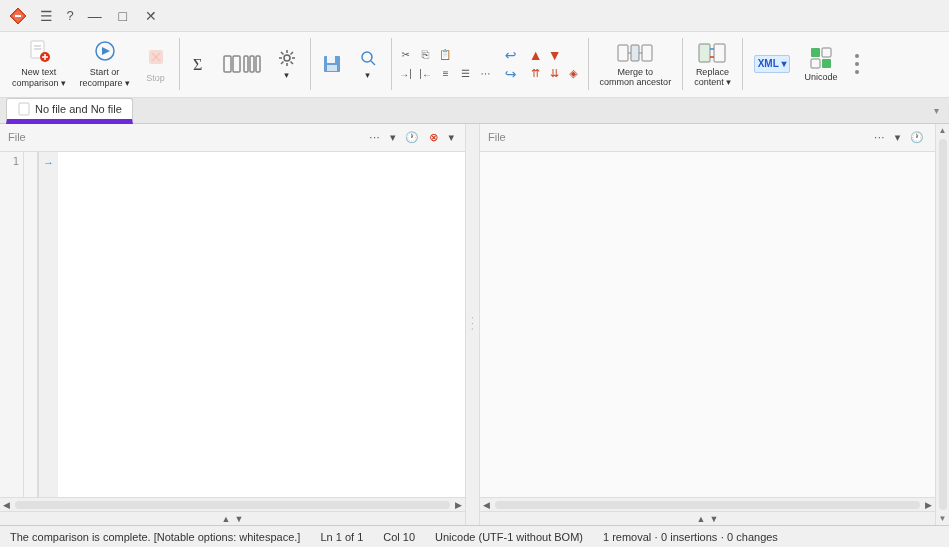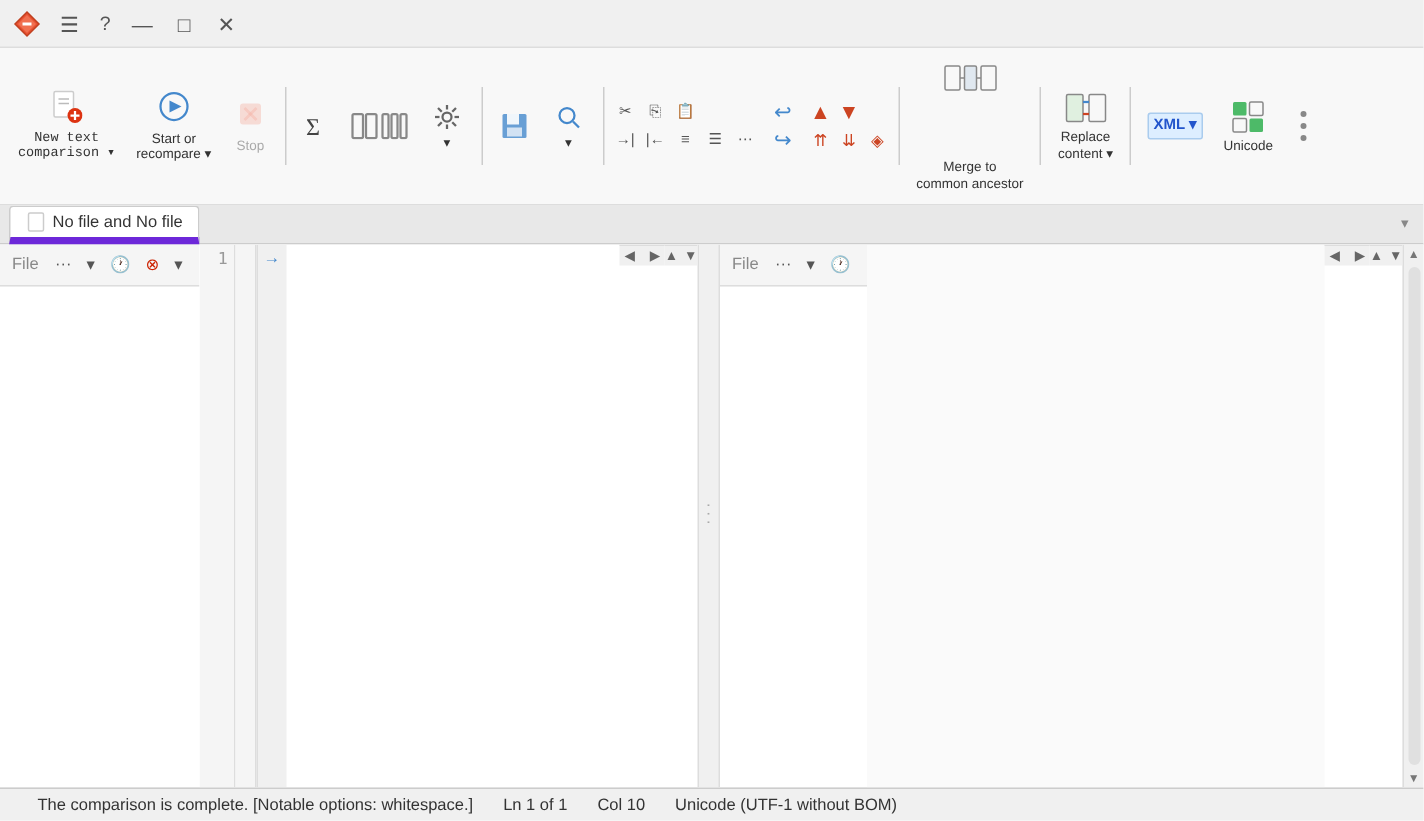--- a/index.html
+++ b/index.html
@@ -73,21 +73,21 @@
       background: #fff;
     }
     .split-container {
       flex: 1;
       display: flex;
       overflow: hidden;
       position: relative;
     }
     .pane {
       display: flex;
-      flex-direction: row;
+      flex-direction: column;
       overflow: hidden;
       position: relative;
     }
     .pane-left { flex: 0 0 466px; border-right: 1px solid #ddd; }
     .pane-divider {
       width: 14px;
       background: #f0f0f0;
       display: flex; align-items: center; justify-content: center;
       font-size: 14px; color: #aaa; cursor: col-resize;
       flex-shrink: 0;
@@ -119,21 +119,21 @@
     .pane-nav-bar {
       height: 14px; background: #f0f0f0; border-top: 1px solid #ddd;
       display: flex; align-items: center; justify-content: center;
       gap: 4px; font-size: 9px;
     }
     .nav-arrow { font-size: 9px; color: #666; cursor: pointer; }
 
     
     .status-bar {
       height: 22px; background: #f0f0f0; border-top: 1px solid #ccc;
-      display: flex; align-items: center; padding: 0 25px;
+      display: flex; align-items: center; padding: 0 10px;
       font-size: 11px; color: #333; gap: 20px;
     }
 
     
     .icon-new { color: #cc2200; }
     .icon-start { color: #2255cc; }
     .icon-stop { color: #cc2200; }
     .small-btn {
       width: 18px; height: 18px; display: flex; align-items: center; justify-content: center;
       cursor: pointer; border-radius: 2px; font-size: 10px; color: #555;
@@ -171,21 +171,21 @@
     <div class="icon icon-new">
       <svg width="22" height="22" viewBox="0 0 22 22">
         <rect x="3" y="1" width="13" height="17" rx="1" fill="white" stroke="#ccc" stroke-width="1"></rect>
         <line x1="6" y1="6" x2="13" y2="6" stroke="#bbb" stroke-width="1"></line>
         <line x1="6" y1="9" x2="13" y2="9" stroke="#bbb" stroke-width="1"></line>
         <circle cx="17" cy="17" r="5" fill="#dd3311"></circle>
         <line x1="14" y1="17" x2="20" y2="17" stroke="white" stroke-width="1.5"></line>
         <line x1="17" y1="14" x2="17" y2="20" stroke="white" stroke-width="1.5"></line>
       </svg>
     </div>
-    <div style="font-size:9px;text-align:center;line-height:1.2;font-family:Liberation Mono, monospace;">New text<br>comparison ▾</div>
+    <div style="font-size:9px;text-align:center;line-height:1.2;">New text<br>comparison ▾</div>
   </div>
 
   <div class="toolbar-btn">
     <div class="icon icon-start">
       <svg width="22" height="22" viewBox="0 0 22 22">
         <circle cx="11" cy="11" r="9" fill="none" stroke="#4488cc" stroke-width="1.5"></circle>
         <path d="M8 7 L16 11 L8 15 Z" fill="#4488cc"></path>
       </svg>
     </div>
     <div style="font-size:9px;text-align:center;line-height:1.2;">Start or<br>recompare ▾</div>
@@ -296,21 +296,21 @@
   <div class="toolbar-separator"></div>
 
   <div class="toolbar-btn">
     <svg width="36" height="24" viewBox="0 0 36 24">
       <rect x="1" y="4" width="10" height="16" rx="1" fill="none" stroke="#888" stroke-width="1"></rect>
       <rect x="14" y="4" width="8" height="16" rx="1" fill="#e0e8f0" stroke="#888" stroke-width="1"></rect>
       <rect x="25" y="4" width="10" height="16" rx="1" fill="none" stroke="#888" stroke-width="1"></rect>
       <line x1="11" y1="12" x2="14" y2="12" stroke="#888" stroke-width="1" marker-end="url(#arr)"></line>
       <line x1="25" y1="12" x2="22" y2="12" stroke="#888" stroke-width="1"></line>
     </svg>
-    <div style="font-size:9px;text-align:center;line-height:1.2;margin-top:40px;">Merge to<br>common ancestor</div>
+    <div style="font-size:9px;text-align:center;line-height:1.2;">Merge to<br>common ancestor</div>
   </div>
 
   <div class="toolbar-separator"></div>
 
   <div class="toolbar-btn">
     <svg width="28" height="24" viewBox="0 0 28 24">
       <rect x="1" y="3" width="11" height="18" rx="1" fill="#e0f0e0" stroke="#888" stroke-width="1"></rect>
       <rect x="16" y="3" width="11" height="18" rx="1" fill="none" stroke="#888" stroke-width="1"></rect>
       <line x1="12" y1="8" x2="16" y2="8" stroke="#4488cc" stroke-width="1.5" marker-end="url(#arrowBlue)"></line>
       <line x1="16" y1="16" x2="12" y2="16" stroke="#cc4422" stroke-width="1.5"></line>
@@ -430,13 +430,14 @@
       <span class="v-scroll-arrow">▼</span>
     </div>
   </div>
 </div>
 
 <div class="status-bar">
   <span>The comparison is complete. [Notable options: whitespace.]</span>
   <span>Ln 1 of 1</span>
   <span>Col 10</span>
   <span>Unicode (UTF-1 without BOM)</span>
+  <span>1 removal · 0 insertions · 0 changes</span>
 </div>
 
 </body></html>

